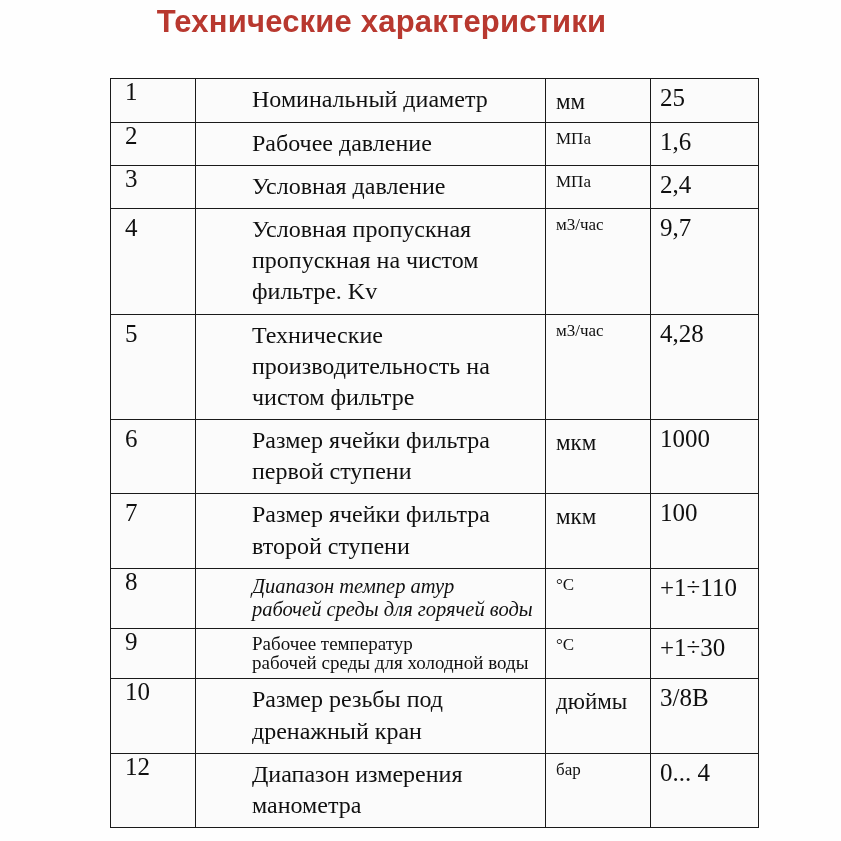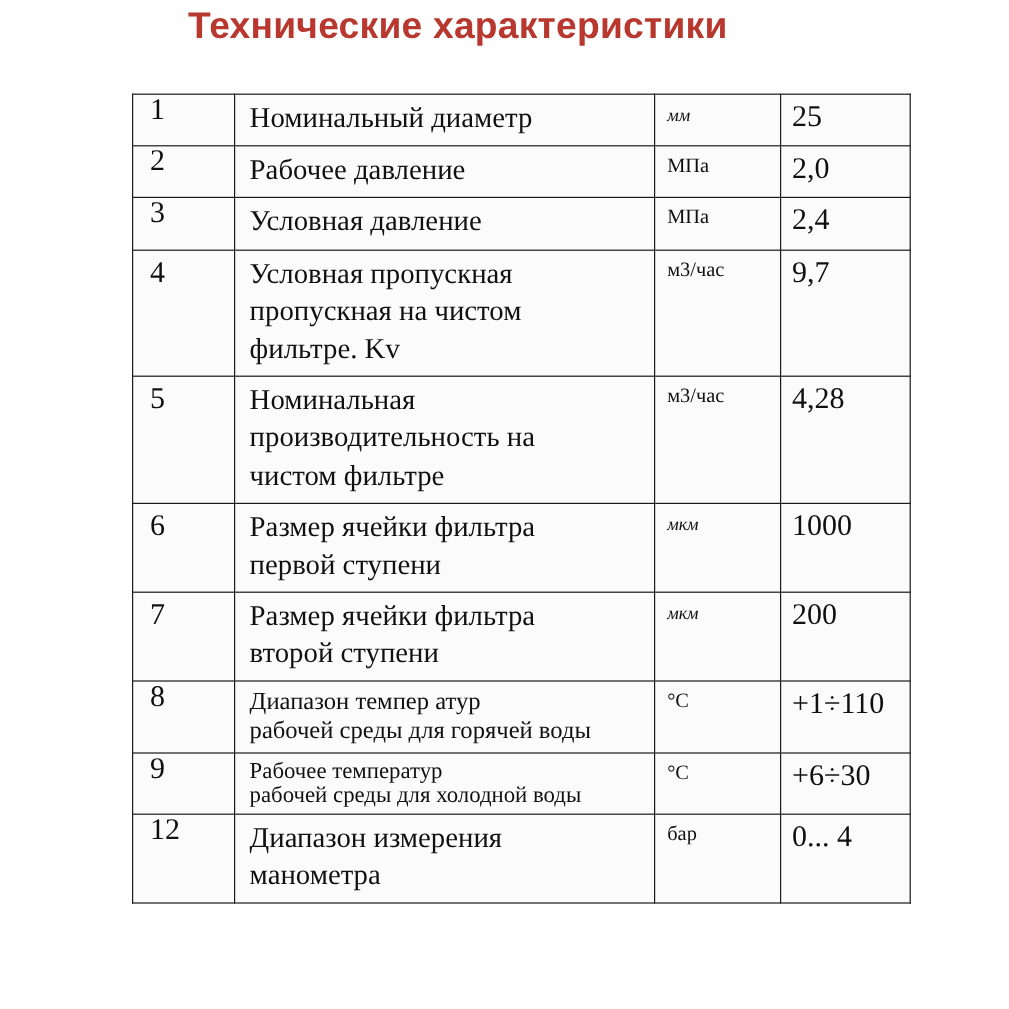--- a/index.html
+++ b/index.html
@@ -78,42 +78,43 @@
 
   .cell-name {
     font-size: 24px;
     line-height: 1.30;
     padding: 5px 6px 6px 12px;
   }
   .cell-name.small {
     font-size: 20.5px;
     line-height: 1.14;
     padding-top: 6px;
+    font-style: italic;
   }
   .cell-name.xsmall {
     font-size: 19px;
     line-height: 1.02;
     padding-top: 5px;
   }
 
   .cell-unit {
     font-size: 17px;
     line-height: 1.2;
     padding: 6px 4px 6px 10px;
   }
-  .cell-unit.tiny { font-size: 15px; padding-top: 9px; font-style: italic; }
+  .cell-unit.tiny { font-size: 23px; padding-top: 9px; }
 
   .cell-val {
     font-size: 25px;
     line-height: 1.2;
     padding: 4px 4px 6px 9px;
     white-space: nowrap;
   }
 
-  .ln { display: block; }
+  .ln { display: block; margin-left: 44px; }
 </style>
 </head>
 <body>
 
 <div id="page">
 
   <div class="title">Технические характеристики</div>
 
   <div class="table-wrap">
     <table class="spec">
@@ -152,21 +153,21 @@
         </td>
         <td>
           <div class="cell-name">
                 <span class="ln">Рабочее давление</span>
               </div>
         </td>
         <td>
           <div class="cell-unit">МПа</div>
         </td>
         <td>
-          <div class="cell-val">2,0</div>
+          <div class="cell-val">1,6</div>
         </td>
       </tr>
 
       <tr style="height:32px">
         <td class="num-cell">
           <div class="cell-num">
                 <span>3</span>
               </div>
         </td>
         <td>
@@ -204,21 +205,21 @@
       </tr>
 
       <tr style="height:90px">
         <td>
           <div class="cell-num top-align">
                 <span>5</span>
               </div>
         </td>
         <td>
           <div class="cell-name">
-            <span class="ln">Номинальная</span>
+            <span class="ln">Технические</span>
             <span class="ln">производительность на</span>
             <span class="ln">чистом фильтре</span>
           </div>
         </td>
         <td>
           <div class="cell-unit">м3/час</div>
         </td>
         <td>
           <div class="cell-val">4,28</div>
         </td>
@@ -253,21 +254,21 @@
         <td>
           <div class="cell-name">
             <span class="ln">Размер ячейки фильтра</span>
             <span class="ln">второй ступени</span>
           </div>
         </td>
         <td>
           <div class="cell-unit tiny">мкм</div>
         </td>
         <td>
-          <div class="cell-val">200</div>
+          <div class="cell-val">100</div>
         </td>
       </tr>
 
       <tr style="height:59px">
         <td class="num-cell">
           <div class="cell-num">
                 <span>8</span>
               </div>
         </td>
         <td>
@@ -293,24 +294,43 @@
         <td>
           <div class="cell-name xsmall">
             <span class="ln">Рабочее температур</span>
             <span class="ln">рабочей среды для холодной воды</span>
           </div>
         </td>
         <td>
           <div class="cell-unit">°C</div>
         </td>
         <td>
-          <div class="cell-val">+6÷30</div>
-        </td>
-      </tr>
-
+          <div class="cell-val">+1÷30</div>
+        </td>
+      </tr>
+
+      <tr style="height:62px">
+        <td class="num-cell">
+          <div class="cell-num">
+                <span>10</span>
+              </div>
+        </td>
+        <td>
+          <div class="cell-name">
+            <span class="ln">Размер резьбы под</span>
+            <span class="ln">дренажный кран</span>
+          </div>
+        </td>
+        <td>
+          <div class="cell-unit tiny">дюймы</div>
+        </td>
+        <td>
+          <div class="cell-val">3/8В</div>
+        </td>
+      </tr>
 
 
       <tr style="height:63px">
         <td class="num-cell">
           <div class="cell-num">
                 <span>12</span>
               </div>
         </td>
         <td>
           <div class="cell-name">

